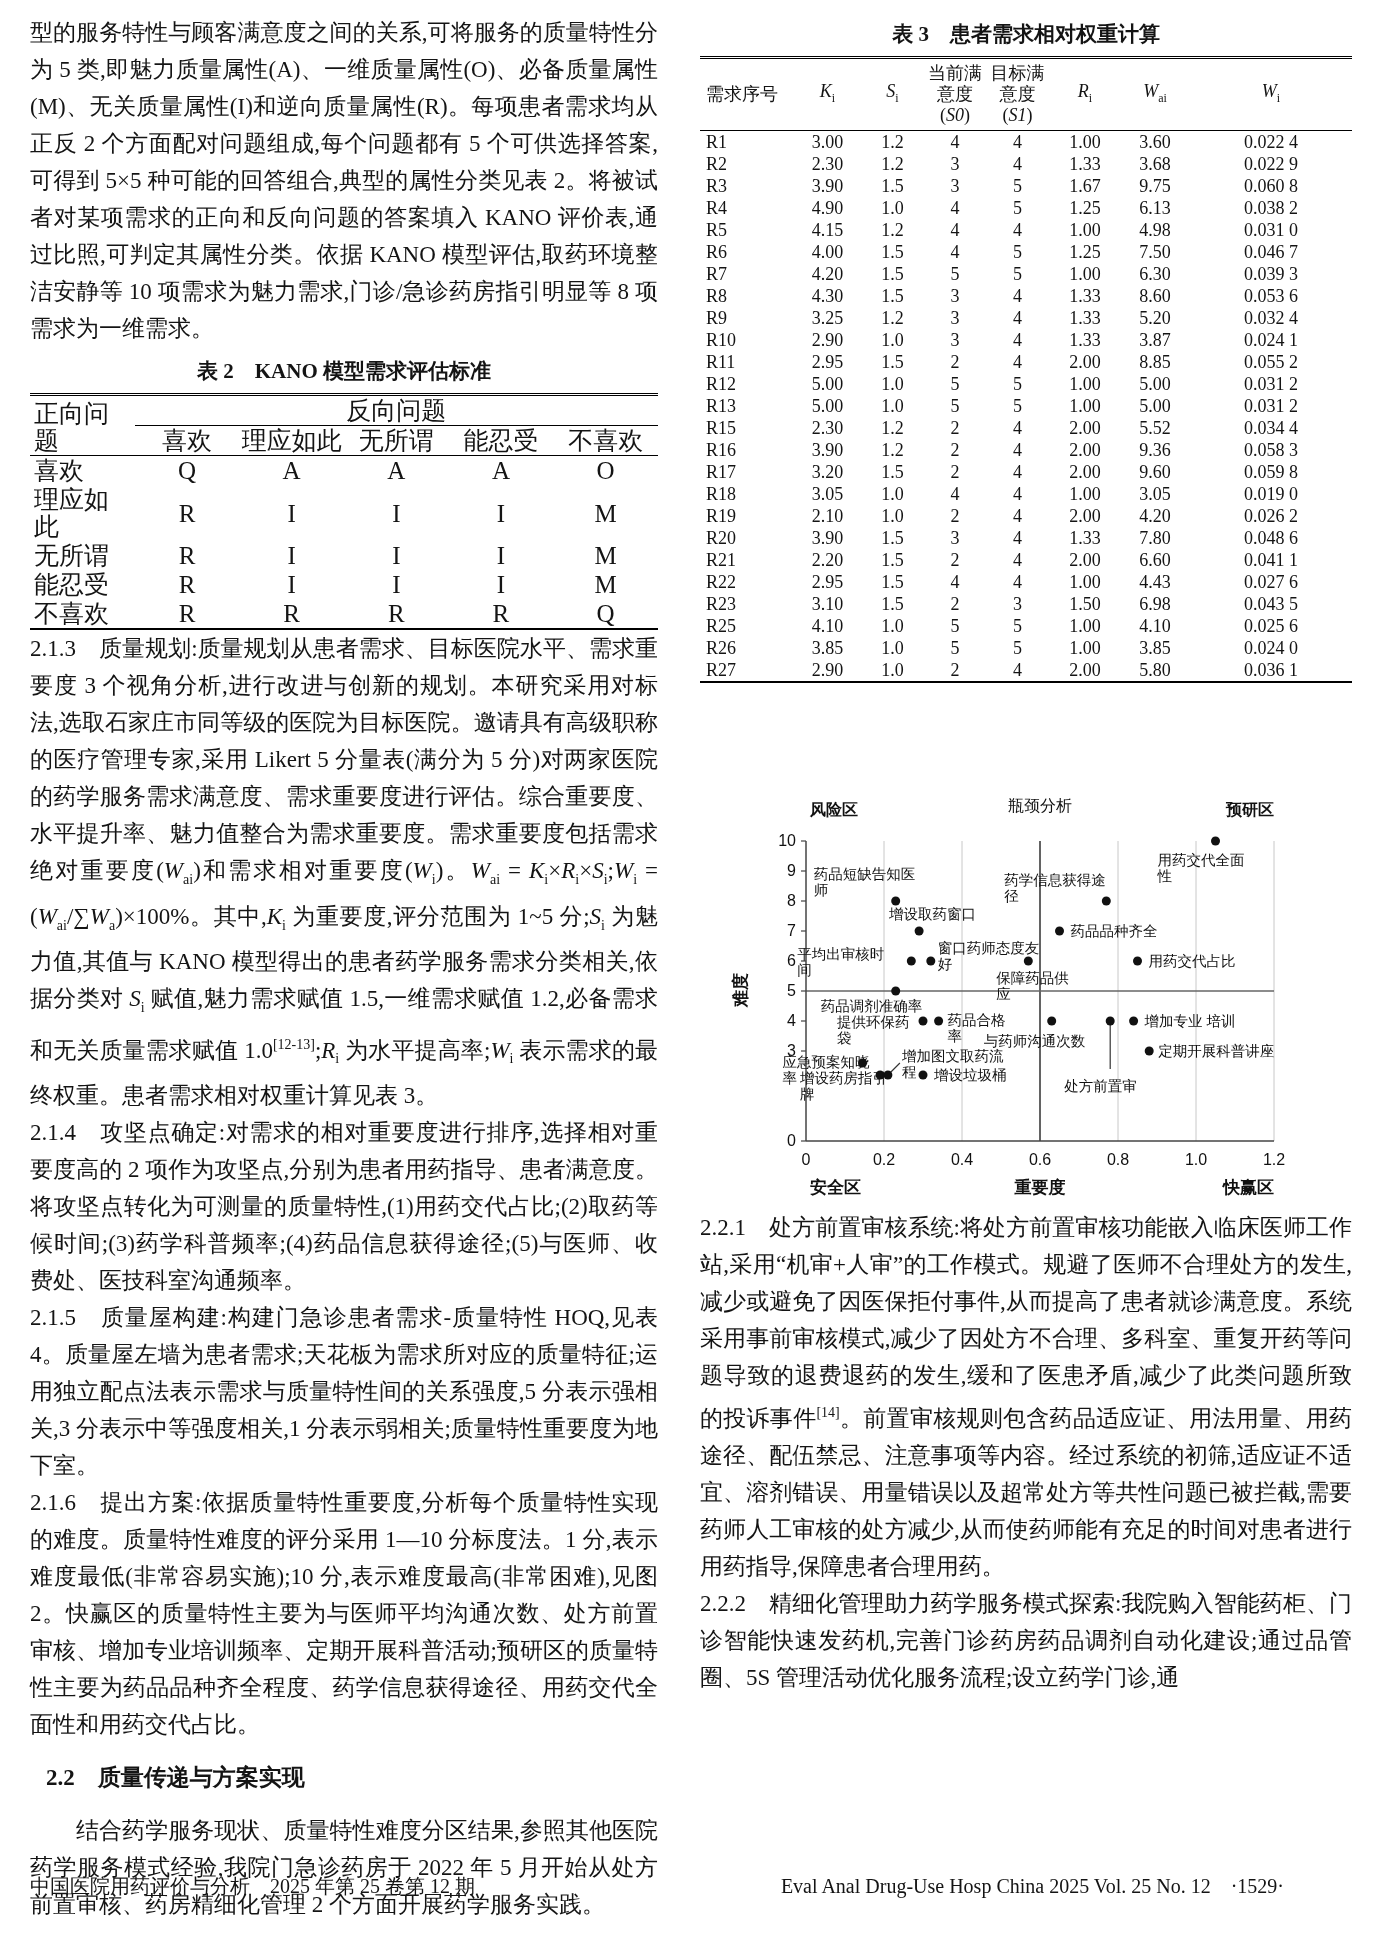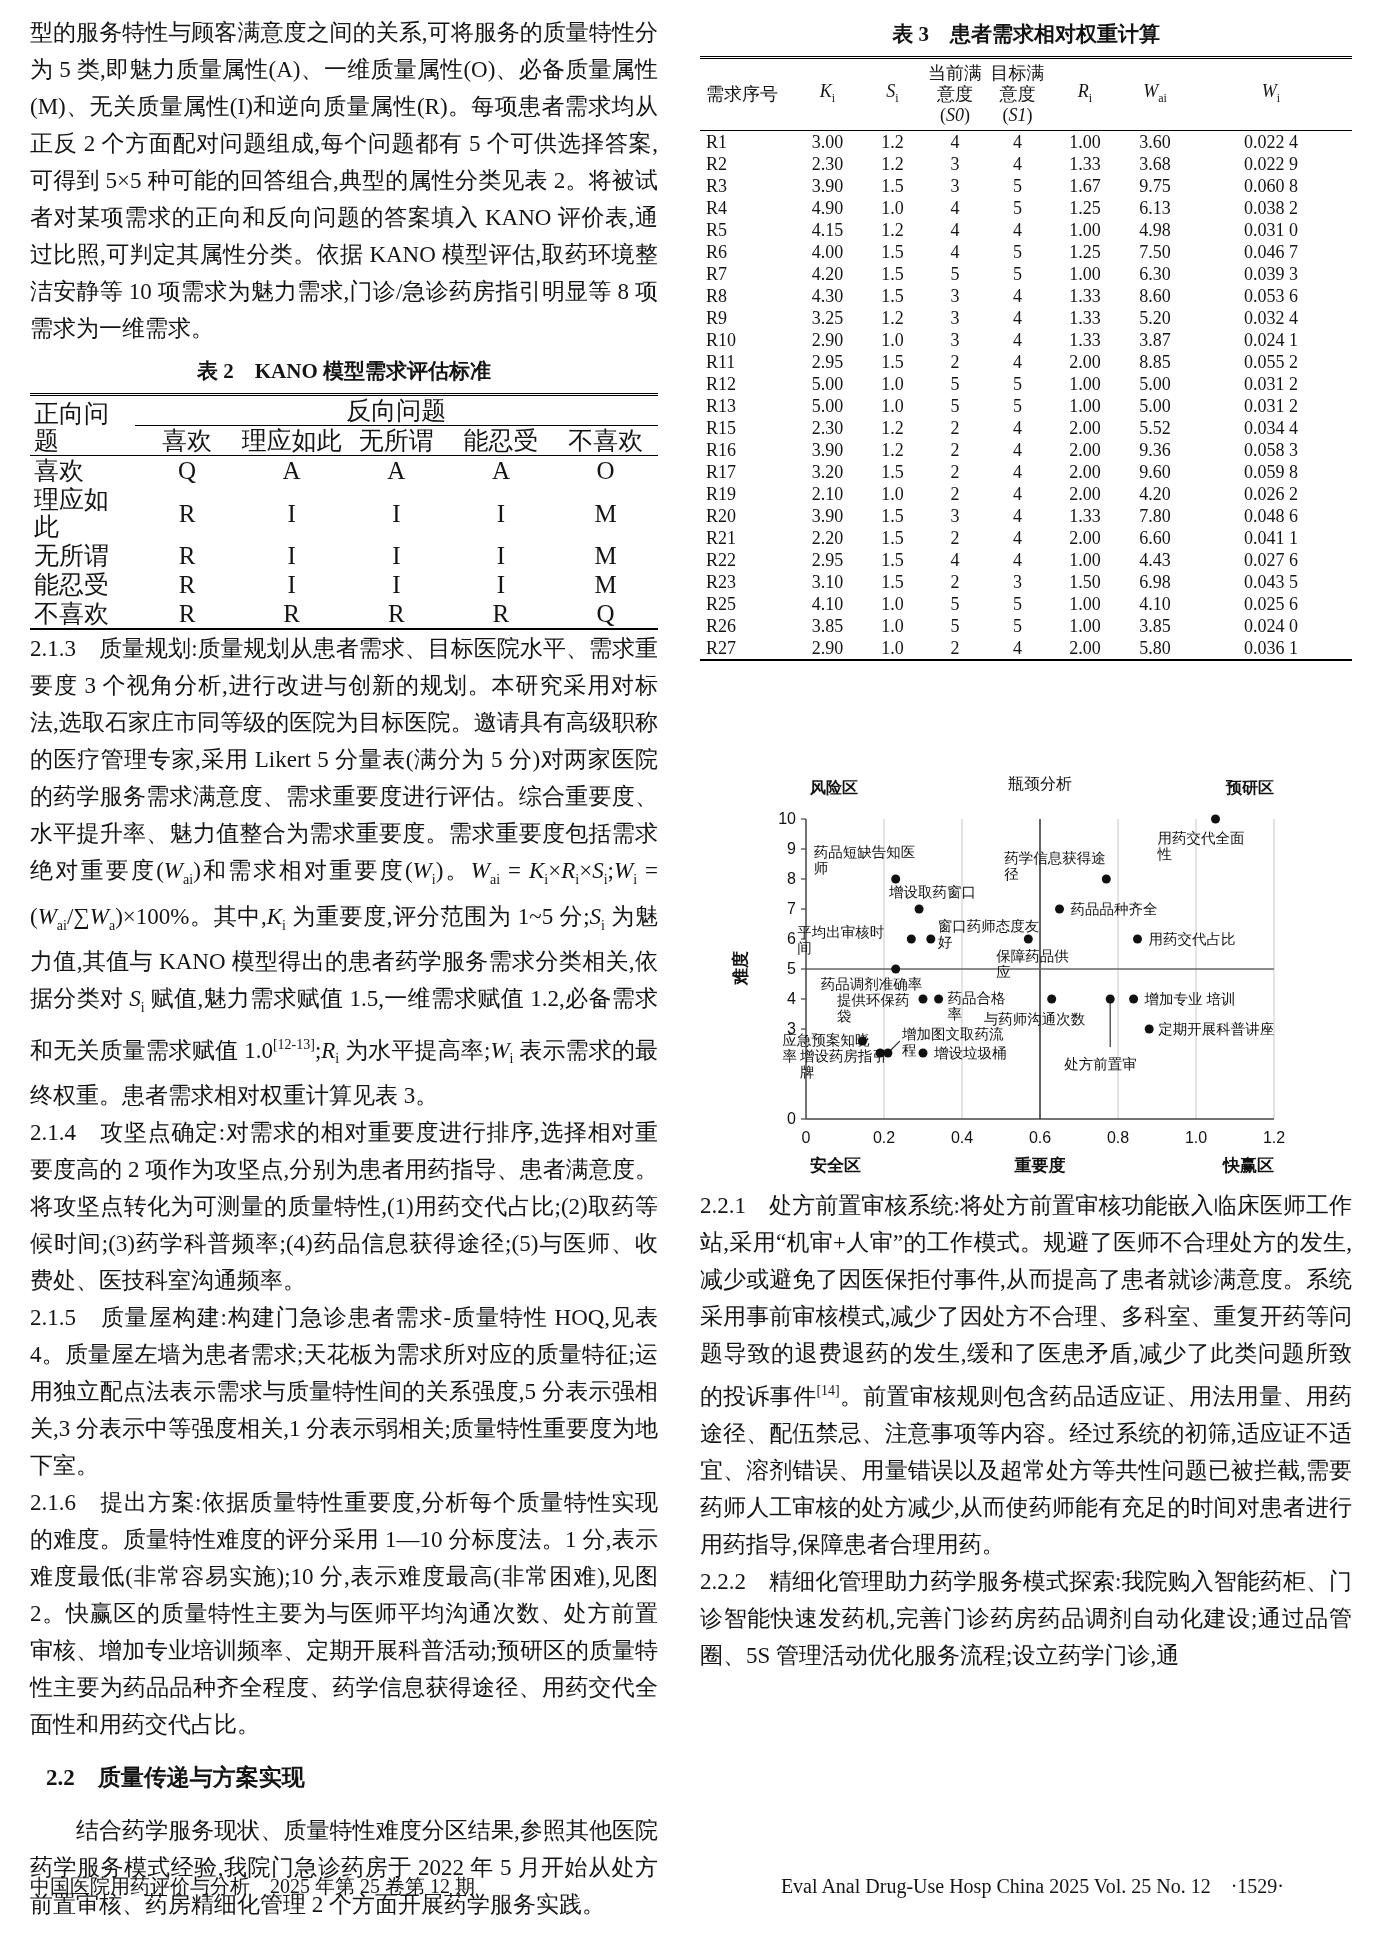--- a/index.html
+++ b/index.html
@@ -302,20 +302,30 @@
               </tr>
               <tr>
                 <td class="first">R17</td>
                 <td>3.20</td>
                 <td>1.5</td>
                 <td>2</td>
                 <td>4</td>
                 <td>2.00</td>
                 <td>9.60</td>
                 <td>0.059 8</td>
+              </tr>
+              <tr>
+                <td class="first">R18</td>
+                <td>3.05</td>
+                <td>1.0</td>
+                <td>4</td>
+                <td>4</td>
+                <td>1.00</td>
+                <td>3.05</td>
+                <td>0.019 0</td>
               </tr>
               <tr>
                 <td class="first">R19</td>
                 <td>2.10</td>
                 <td>1.0</td>
                 <td>2</td>
                 <td>4</td>
                 <td>2.00</td>
                 <td>4.20</td>
                 <td>0.026 2</td>

